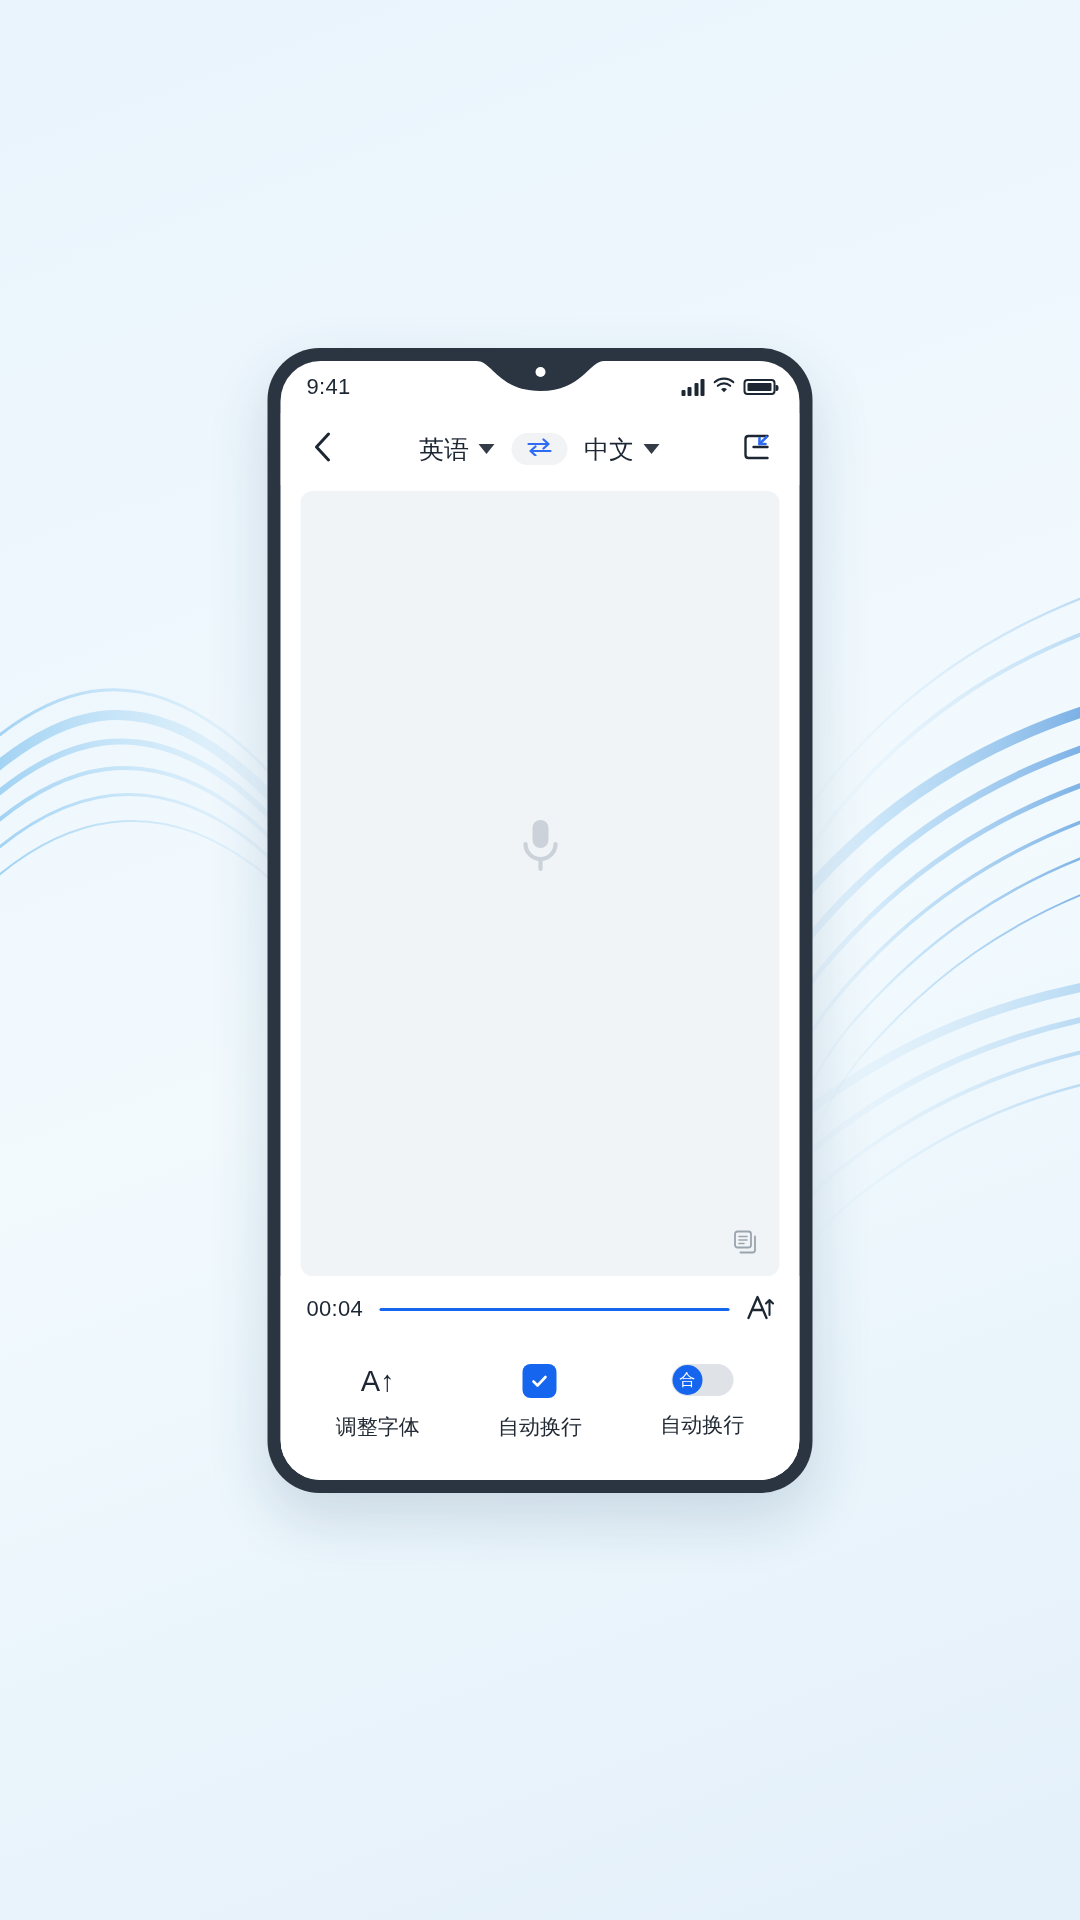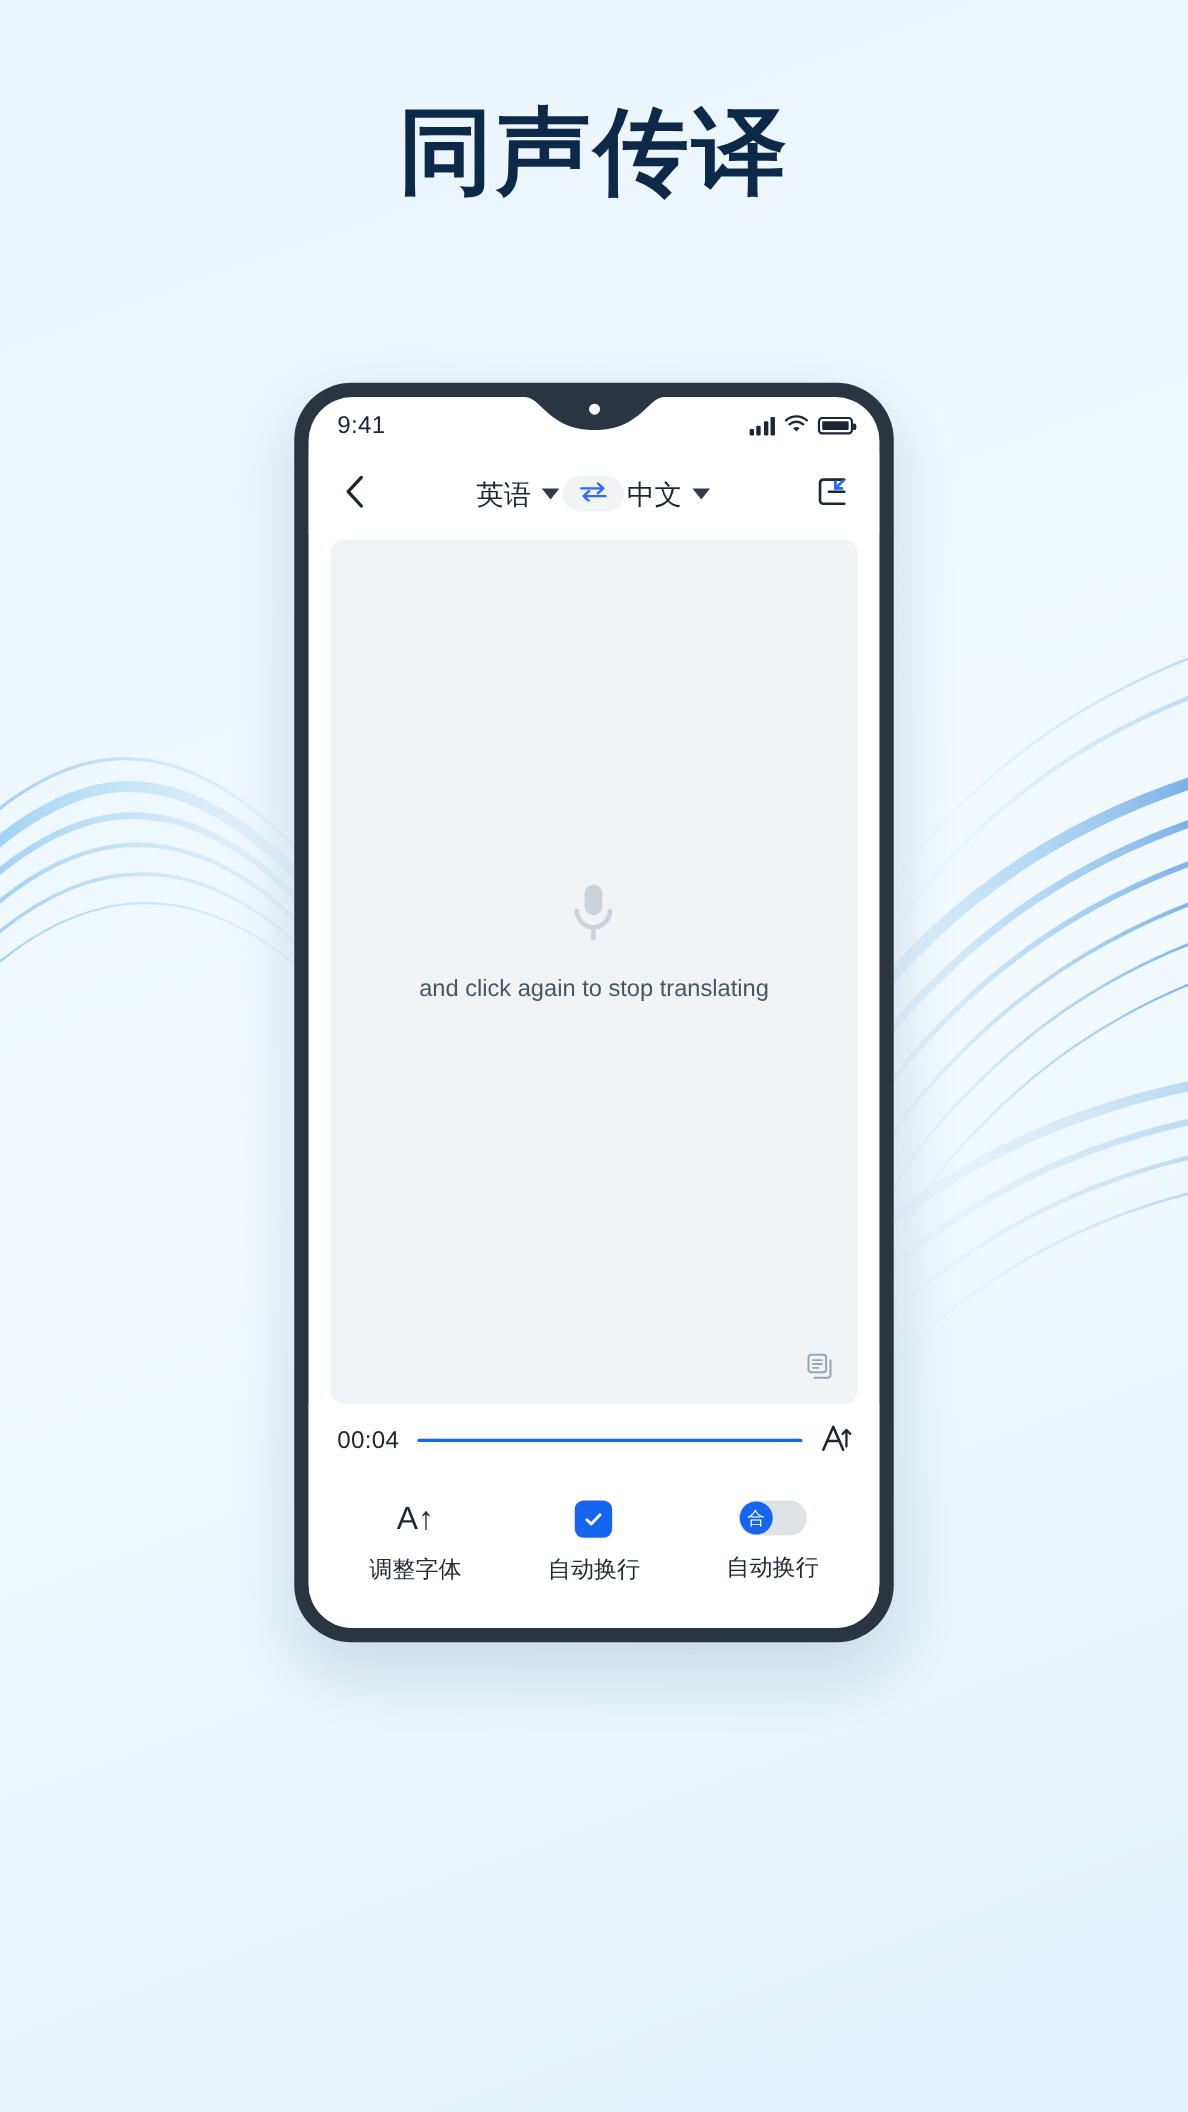--- a/index.html
+++ b/index.html
@@ -142,21 +142,21 @@
   .nav-back {
     width: 40px; height: 40px;
     display: flex; align-items: center; justify-content: center;
     flex: 0 0 auto;
   }
   .nav-center {
     flex: 1 1 auto;
     display: flex;
     align-items: center;
     justify-content: center;
-    gap: 3px;
+    gap: 17px;
   }
   .lang-pick {
     display: flex;
     align-items: center;
     gap: 9px;
     font-size: 25px;
     font-weight: 500;
     color: #1d2733;
   }
   .caret {
@@ -350,21 +350,20 @@
       <path d="M1120 1012 C 1006 1032, 910 1072, 822 1142 C 784 1174, 762 1204, 754 1232" stroke-width="6"></path>
       <path d="M1120 1044 C 1012 1064, 920 1104, 834 1174 C 798 1206, 776 1236, 768 1264" stroke-width="4"></path>
       <path d="M1120 1076 C 1018 1096, 930 1136, 846 1206 C 812 1238, 790 1268, 782 1294" stroke-width="2.5"></path>
       <path d="M1120 620 C 1000 660, 906 724, 832 818 C 796 864, 778 906, 774 948" stroke-width="4"></path>
       <path d="M1120 584 C 996 626, 898 692, 822 790 C 786 836, 768 878, 764 920" stroke-width="2.5"></path>
     </g>
   </svg>
 </div>
 
 <div class="header">
-  <div class="headline">同声传译</div>
 </div>
 
 <div class="phone">
   <div class="screen">
 
     <div class="notch">
       <svg width="128" height="30" viewBox="0 0 128 30" xmlns="http://www.w3.org/2000/svg">
         <path d="M0 0 H128 V0 C112 0 106 30 64 30 C22 30 16 0 0 0 Z" fill="#2b3541"></path>
         <circle cx="64" cy="11" r="5" fill="#ffffff"></circle>
       </svg>
@@ -438,21 +437,20 @@
       <div class="panel">
         <div class="mic-hint">
           <span class="mic-icon">
             <svg width="42" height="54" viewBox="0 0 42 54" fill="none" xmlns="http://www.w3.org/2000/svg">
               <rect x="13" y="2" width="16" height="28" rx="8" fill="#ccd2da"></rect>
               <path d="M6 26C6 34.3 12.7 41 21 41C29.3 41 36 34.3 36 26" stroke="#ccd2da" stroke-width="4.2" stroke-linecap="round"></path>
               <path d="M21 41V51" stroke="#ccd2da" stroke-width="4.2" stroke-linecap="round"></path>
             </svg>
           </span>
           <div class="hint-text">
-            <div>and click again to stop translating</div>
           </div>
         </div>
 
         <div class="copy-btn">
           <span>
             <svg width="26" height="26" viewBox="0 0 26 26" fill="none" xmlns="http://www.w3.org/2000/svg">
               <rect x="2.5" y="2.5" width="16" height="16" rx="2.5" stroke="#9aa4ae" stroke-width="1.8"></rect>
               <path d="M6.5 7.5H14.5M6.5 11H14.5M6.5 14.5H11.5" stroke="#9aa4ae" stroke-width="1.6" stroke-linecap="round"></path>
               <path d="M22.5 7.5V21C22.5 22.4 21.4 23.5 20 23.5H8" stroke="#9aa4ae" stroke-width="1.8" stroke-linecap="round"></path>
             </svg>

